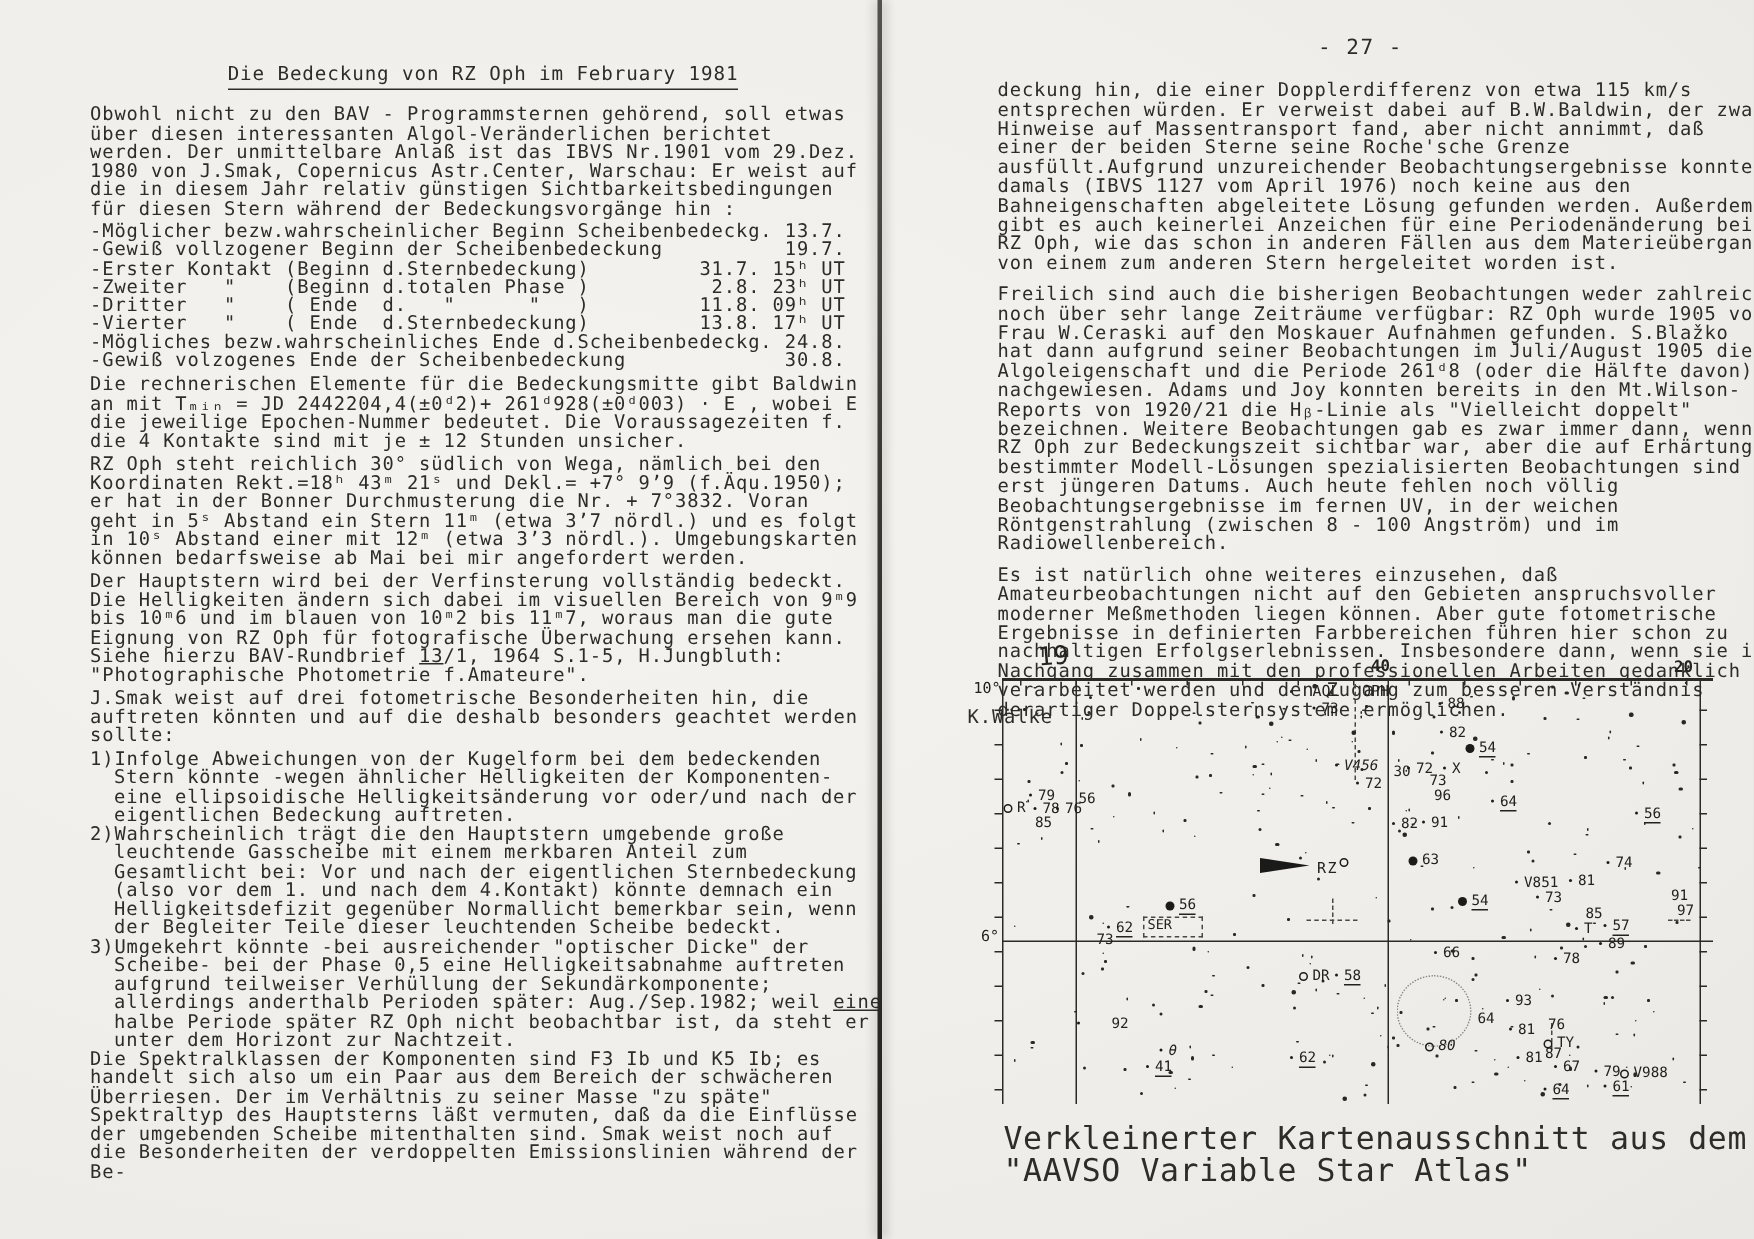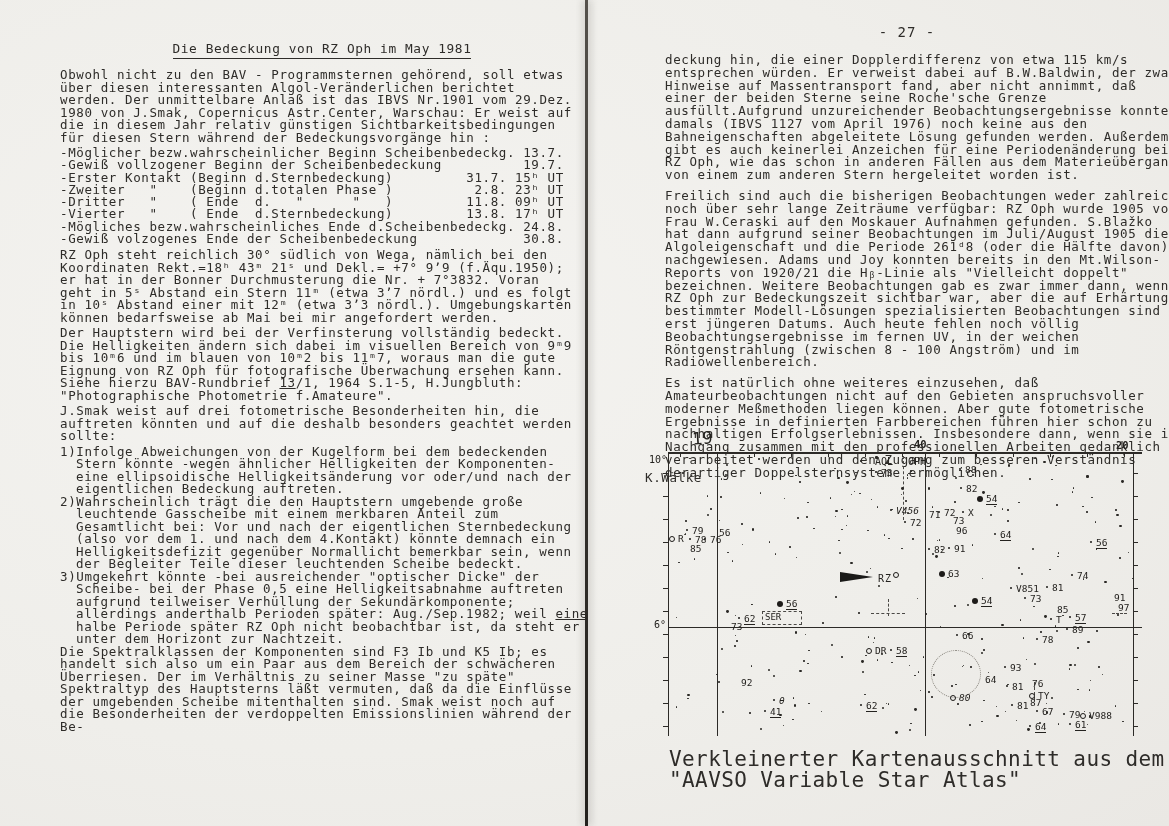--- a/index.html
+++ b/index.html
@@ -45,24 +45,25 @@
     border-radius:50%;vertical-align:super;margin-left:1px;}
   .caption{position:absolute;left:24px;top:731px;font-size:21px;line-height:21px;letter-spacing:.4px;white-space:nowrap;}
 </style>
 </head>
 <body>
 
 <div class="scan">
 
   <div class="page left">
     <div class="title-wrap">
-      <span class="doc-title">Die Bedeckung von RZ Oph im May 1981</span>
+      <span class="doc-title">Die Bedeckung von RZ Oph im February 1981</span>
     </div>
     <div class="para">Obwohl nicht zu den BAV - Programmsternen gehörend, soll etwas über diesen interessanten Algol-Veränderlichen berichtet werden. Der unmittelbare Anlaß ist das IBVS Nr.1901 vom 29.Dez. 1980 von J.Smak, Copernicus Astr.Center, Warschau: Er weist auf die in diesem Jahr relativ günstigen Sichtbarkeitsbedingungen für diesen Stern während der Bedeckungsvorgänge hin :</div>
     <div class="prelist"><div>-Möglicher bezw.wahrscheinlicher Beginn Scheibenbedeckg. 13.7.</div><div>-Gewiß vollzogener Beginn der Scheibenbedeckung          19.7.</div><div>-Erster Kontakt (Beginn d.Sternbedeckung)         31.7. 15ʰ UT</div><div>-Zweiter   "    (Beginn d.totalen Phase )          2.8. 23ʰ UT</div><div>-Dritter   "    ( Ende  d.   "      "   )         11.8. 09ʰ UT</div><div>-Vierter   "    ( Ende  d.Sternbedeckung)         13.8. 17ʰ UT</div><div>-Mögliches bezw.wahrscheinliches Ende d.Scheibenbedeckg. 24.8.</div><div>-Gewiß volzogenes Ende der Scheibenbedeckung             30.8.</div></div>
+    <div class="para">Die rechnerischen Elemente für die Bedeckungsmitte gibt Baldwin an mit Tₘᵢₙ = JD 2442204,4(±0ᵈ2)+ 261ᵈ928(±0ᵈ003) · E , wobei E die jeweilige Epochen-Nummer bedeutet. Die Voraussagezeiten f. die 4 Kontakte sind mit je ± 12 Stunden unsicher.</div>
     <div class="para">RZ Oph steht reichlich 30° südlich von Wega, nämlich bei den Koordinaten Rekt.=18ʰ 43ᵐ 21ˢ und Dekl.= +7° 9ʼ9 (f.Äqu.1950); er hat in der Bonner Durchmusterung die Nr. + 7°3832. Voran geht in 5ˢ Abstand ein Stern 11ᵐ (etwa 3ʼ7 nördl.) und es folgt in 10ˢ Abstand einer mit 12ᵐ (etwa 3ʼ3 nördl.). Umgebungskarten können bedarfsweise ab Mai bei mir angefordert werden.</div>
     <div class="para"><span>Der Hauptstern wird bei der Verfinsterung vollständig bedeckt. Die Helligkeiten ändern sich dabei im visuellen Bereich von 9ᵐ9 bis 10ᵐ6 und im blauen von 10ᵐ2 bis 11ᵐ7, woraus man die gute Eignung von RZ Oph für fotografische Überwachung ersehen kann. Siehe hierzu BAV-Rundbrief </span><span style="text-decoration: underline;">13</span><span>/1, 1964 S.1-5, H.Jungbluth: "Photographische Photometrie f.Amateure".</span></div>
     <div class="para">J.Smak weist auf drei fotometrische Besonderheiten hin, die auftreten könnten und auf die deshalb besonders geachtet werden sollte:</div>
     <div class="para hang">1)Infolge Abweichungen von der Kugelform bei dem bedeckenden Stern könnte -wegen ähnlicher Helligkeiten der Komponenten- eine ellipsoidische Helligkeitsänderung vor oder/und nach der eigentlichen Bedeckung auftreten.</div>
     <div class="para hang">2)Wahrscheinlich trägt die den Hauptstern umgebende große leuchtende Gasscheibe mit einem merkbaren Anteil zum Gesamtlicht bei: Vor und nach der eigentlichen Sternbedeckung (also vor dem 1. und nach dem 4.Kontakt) könnte demnach ein Helligkeitsdefizit gegenüber Normallicht bemerkbar sein, wenn der Begleiter Teile dieser leuchtenden Scheibe bedeckt.</div>
     <div class="para hang"><span>3)Umgekehrt könnte -bei ausreichender "optischer Dicke" der Scheibe- bei der Phase 0,5 eine Helligkeitsabnahme auftreten aufgrund teilweiser Verhüllung der Sekundärkomponente; allerdings anderthalb Perioden später: Aug./Sep.1982; weil </span><span style="text-decoration: underline;">eine</span><span> halbe Periode später RZ Oph nicht beobachtbar ist, da steht er unter dem Horizont zur Nachtzeit.</span></div>
     <div class="para">Die Spektralklassen der Komponenten sind F3 Ib und K5 Ib; es handelt sich also um ein Paar aus dem Bereich der schwächeren Überriesen. Der im Verhältnis zu seiner Masse "zu späte" Spektraltyp des Hauptsterns läßt vermuten, daß da die Einflüsse der umgebenden Scheibe mitenthalten sind. Smak weist noch auf die Besonderheiten der verdoppelten Emissionslinien während der Be-</div>
   </div>
 
   <div class="gutter"></div>
@@ -141,21 +142,21 @@
         <div class="slab" style="left: 317px; top: 33px;">88</div>
         <div class="sdot" style="left: 311px; top: 36px; width: 2.4px; height: 2.4px;"></div>
         <div class="slab" style="left: 318px; top: 52px;">82</div>
         <div class="sdot" style="left: 312px; top: 55px; width: 2.4px; height: 2.4px;"></div>
         <div class="slab u" style="left: 338px; top: 62px;">54</div>
         <div class="sdot" style="left: 329px; top: 64px; width: 6px; height: 6px;"></div>
         <div class="slab i" style="left: 248px; top: 74px;">V456</div>
         <div class="sdot" style="left: 242px; top: 77px; width: 2.4px; height: 2.4px;"></div>
         <div class="slab" style="left: 262px; top: 86px;">72</div>
         <div class="sdot" style="left: 256px; top: 89px; width: 2.4px; height: 2.4px;"></div>
-        <div class="slab" style="left: 281px; top: 78px;">71</div>
+        <div class="slab" style="left: 281px; top: 78px;">30</div>
         <div class="slab" style="left: 296px; top: 76px;">72</div>
         <div class="sdot" style="left: 290px; top: 79px; width: 2.4px; height: 2.4px;"></div>
         <div class="slab" style="left: 305px; top: 84px;">73</div>
         <div class="slab" style="left: 320px; top: 76px;">X</div>
         <div class="sdot" style="left: 314px; top: 79px; width: 2.4px; height: 2.4px;"></div>
         <div class="slab" style="left: 308px; top: 94px;">96</div>
         <div class="slab u" style="left: 352px; top: 98px;">64</div>
         <div class="sdot" style="left: 346px; top: 101px; width: 2.4px; height: 2.4px;"></div>
         <div class="slab u" style="left: 448px; top: 106px;">56</div>
         <div class="sdot" style="left: 442px; top: 109px; width: 2.4px; height: 2.4px;"></div>

